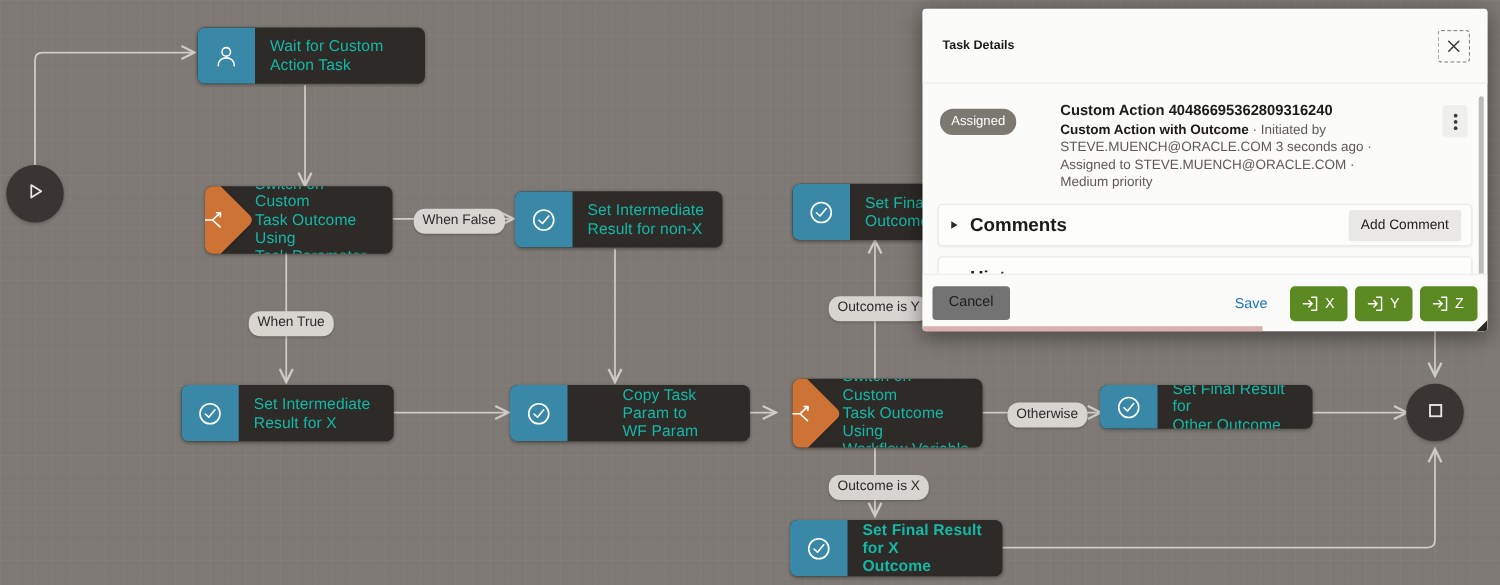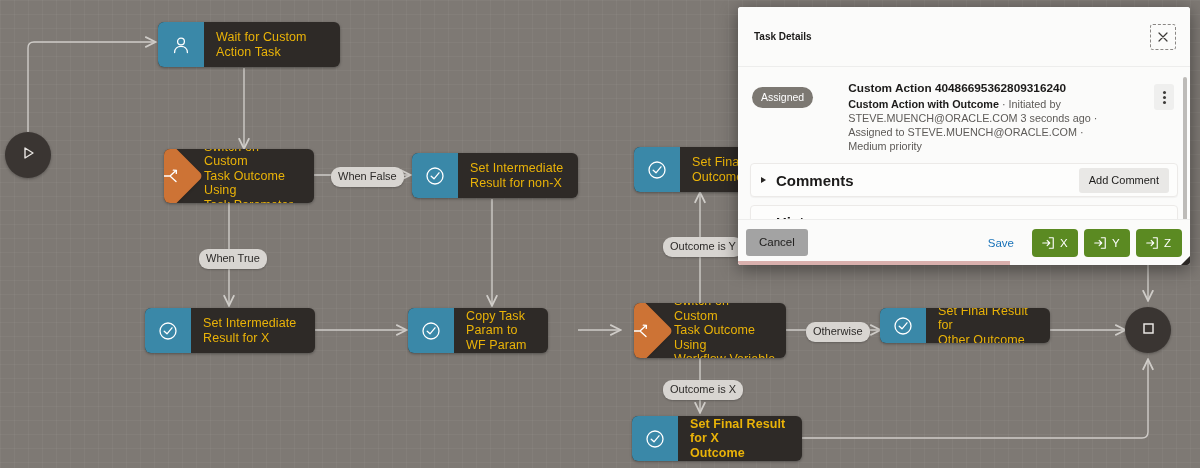--- a/index.html
+++ b/index.html
@@ -38,21 +38,21 @@
     align-items: center;
     justify-content: center;
     background: #3a88a8;
   }
   .node .badge svg { display: block; }
   .node .label {
     flex: 1 1 auto;
     display: flex;
     align-items: center;
     padding: 6px 10px 6px 12px;
-    color: #eab308;
+    color: #14b8a6;
     font-size: 12.5px;
     line-height: 14.5px;
     letter-spacing: .1px;
     white-space: pre-line;
   }
   
   .node.switch { }
   .node.switch .badge {
     position: absolute;
     left: -16px;
@@ -230,21 +230,21 @@
     flex: 0 0 46px;
     height: 46px;
     position: relative;
     display: flex;
     align-items: center;
     padding: 0 8px 0 8px;
     background: #fbfbfa;
     border-top: 1px solid #ededec;
   }
   .cancel-btn {
-    background: #a3a3a3;
+    background: #737373;
     border: none;
     border-radius: 3px;
     font-family: "Liberation Sans", sans-serif;
     font-size: 11.5px;
     color: #1d1c1b;
     padding: 7px 13px 8px;
     cursor: pointer;
   }
   .foot-spacer { flex: 1 1 auto; }
   .save-link {
@@ -386,21 +386,21 @@
     <div class="badge">
       <svg width="22" height="22" viewBox="0 0 22 22">
           <circle cx="11" cy="11" r="8" fill="none" stroke="#ffffff" stroke-width="1.3"></circle>
           <path d="M7.2,11.2 L10,13.8 L15,7.8" fill="none" stroke="#ffffff" stroke-width="1.3" stroke-linecap="round" stroke-linejoin="round"></path>
         </svg>
     </div>
     <div class="label">Set Intermediate
 Result for X</div>
   </div>
 
-  <div class="node" style="left:408px;top:308px;width:140px;height:45px;">
+  <div class="node" style="left:408px;top:308px;width:192px;height:45px;gap:32px;">
     <div class="badge">
       <svg width="22" height="22" viewBox="0 0 22 22">
           <circle cx="11" cy="11" r="8" fill="none" stroke="#ffffff" stroke-width="1.3"></circle>
           <path d="M7.2,11.2 L10,13.8 L15,7.8" fill="none" stroke="#ffffff" stroke-width="1.3" stroke-linecap="round" stroke-linejoin="round"></path>
         </svg>
     </div>
     <div class="label">Copy Task Param to
 WF Param</div>
   </div>
 

